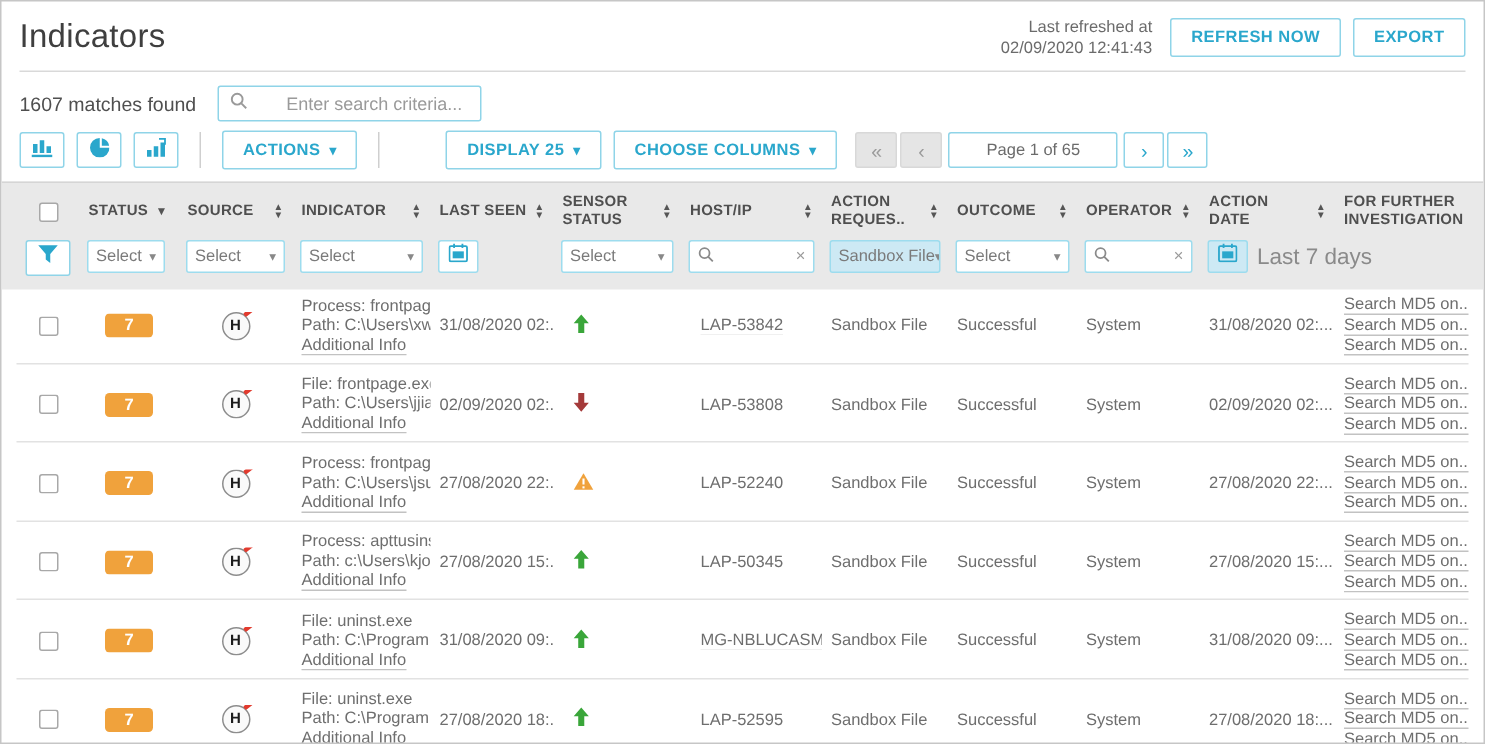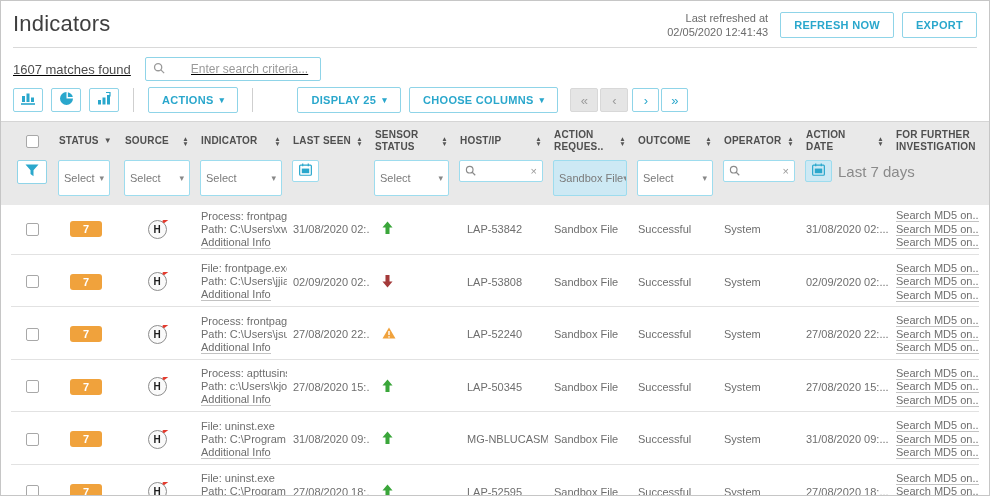--- a/index.html
+++ b/index.html
@@ -15,21 +15,21 @@
   .top-right { display:flex; align-items:center; gap:8px; }
   .refreshed { text-align:right; font-size:11px; color:#6b6b6b; line-height:14px; margin-right:4px; }
   .btn {
     background:#fff; border:1px solid #8fd4e8; color:#2aa7cc; font-weight:bold;
     font-size:11px; padding:6px 13px; border-radius:2px; letter-spacing:.3px;
     display:inline-flex; align-items:center; gap:6px; white-space:nowrap; cursor:pointer;
     font-family:"Liberation Sans", sans-serif;
   }
   .title-rule { border-bottom:1px solid #d9d9d9; margin:8px 12px 0 12px; }
   
-  .search-row { display:flex; align-items:center; padding:9px 12px 0 12px;text-decoration:underline; }
+  .search-row { display:flex; align-items:center; padding:9px 12px 0 12px; }
   .matches { font-size:13px; color:#4f4f4f; margin-right:14px; }
   .search-box {
     display:flex; align-items:center; gap:6px; width:176px; height:24px;
     border:1px solid #8fd4e8; border-radius:2px; padding:0 7px; background:#fff;
   }
   .search-box input {
     border:none; outline:none; flex:1; font-size:12px; color:#555; min-width:0;
     font-family:"Liberation Sans", sans-serif;
     padding-left:20px;
   }
@@ -63,21 +63,21 @@
   .th-between { justify-content:space-between; }
   .sort-both { display:flex; flex-direction:column; line-height:5px; font-size:6.5px; color:#555; margin-left:4px; }
   .sort-desc { font-size:8px; color:#555; margin-left:5px; }
   .filters { margin-top:7px; align-items:flex-start; }
   .fcell { padding:0 5px; display:flex; align-items:center; }
   .filter-btn {
     width:30px; height:24px; background:#fff; border:1px solid #8fd4e8; border-radius:2px;
     display:inline-flex; align-items:center; justify-content:center; cursor:pointer;
   }
   .sel {
-    height:36px; background:#fff; border:1px solid #9ddcee; border-radius:2px; width:100%;
+    height:22px; background:#fff; border:1px solid #9ddcee; border-radius:2px; width:100%;
     display:flex; align-items:center; justify-content:space-between; padding:0 5px;
     font-size:11px; color:#7a7a7a; cursor:pointer; white-space:nowrap; overflow:hidden;
   }
   .sel .caret { color:#888; }
   .sel-active { background:#cde9f4; }
   .sel-narrow { width:52px; }
   .fsearch {
     height:22px; background:#fff; border:1px solid #9ddcee; border-radius:2px; width:100%;
     display:flex; align-items:center; padding:0 5px; gap:4px;
   }
@@ -118,21 +118,21 @@
 </head>
 <body>
 
 <div class="page">
 
   <div class="top">
     <div class="page-title">Indicators</div>
     <div class="top-right">
       <div class="refreshed">
         <div>Last refreshed at</div>
-        <div>02/05/2020 12:41:43</div>
+        <div>02/09/2020 12:41:43</div>
       </div>
       <button class="btn">REFRESH NOW</button>
       <button class="btn">EXPORT</button>
     </div>
   </div>
   <div class="title-rule"></div>
 
   <div class="search-row">
     <div class="matches">1607 matches found</div>
     <div class="search-box">
@@ -186,20 +186,21 @@
       <span>DISPLAY 25</span>
       <span class="caret">▾</span>
     </button>
     <button class="btn">
       <span>CHOOSE COLUMNS</span>
       <span class="caret">▾</span>
     </button>
     <div class="pager">
       <span class="pg pg-disabled">«</span>
       <span class="pg pg-disabled">‹</span>
+      <span class="pg pg-page">Page 1 of 65</span>
       <span class="pg pg-nav">›</span>
       <span class="pg pg-nav">»</span>
     </div>
   </div>
 
   <div class="thead">
     <div class="grid">
       <div class="th c-center">
           <span class="checkbox"></span>
         </div>

